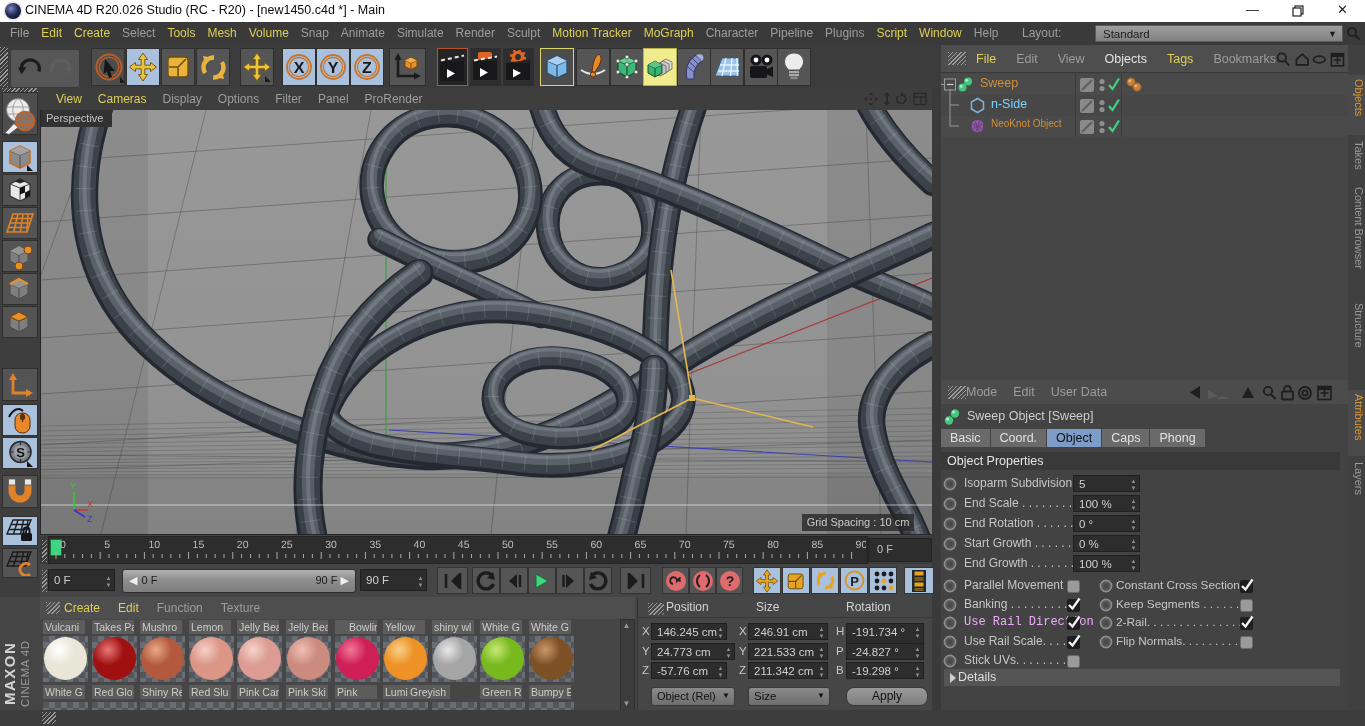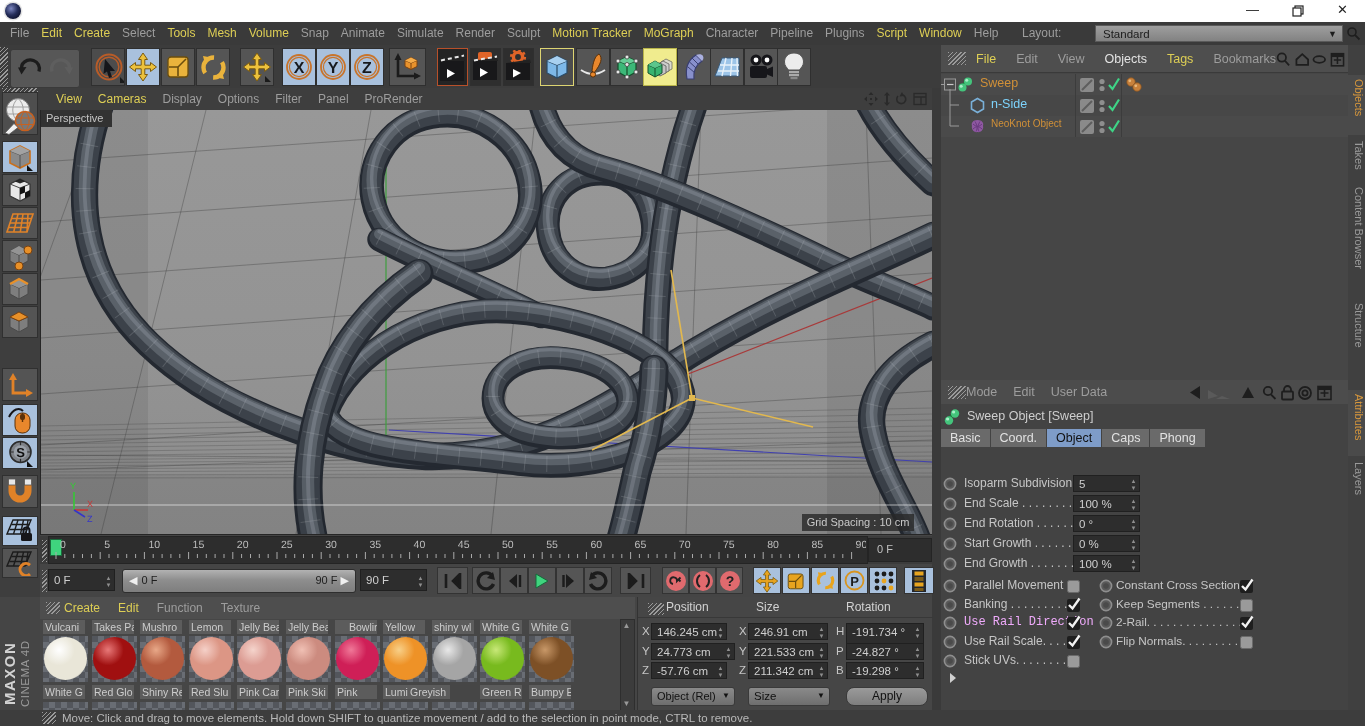--- a/index.html
+++ b/index.html
@@ -57,20 +57,21 @@
 .pbtn.blue{background:#a9c1dd;}
 
 .inp{position:absolute;background:#2d2d2d;border:1px solid #202020;color:#cfcfcf;font-size:11.5px;box-sizing:border-box;}
 .inp .v{position:absolute;left:5px;top:2px;}
 .step{position:absolute;right:2px;top:2px;width:7px;color:#8f8f8f;font-size:6px;line-height:7px;text-align:center;}
 </style></head>
 <body>
 
 <div id="title" class="abs">
     <div id="logo"></div>
+    <span class="txt">CINEMA 4D R20.026 Studio (RC - R20) - [new1450.c4d *] - Main</span>
 <div class="winbtn" style="right:90px;">—</div>
 <div class="winbtn" style="right:45px;"><svg width="12" height="12" viewBox="0 0 12 12" style="margin-top:5px;">
         <rect x="3" y="1" width="8" height="8" fill="none" stroke="#222" stroke-width="1.2"></rect>
         <rect x="1" y="3" width="8" height="8" fill="#fff" stroke="#222" stroke-width="1.2"></rect>
       </svg></div>
 <div class="winbtn" style="right:0;">✕</div>
 </div>
 
 <div id="menubar" class="abs">
 <span class="m gry" style="margin-left:10px;">File</span><span class="m yel">Edit</span><span class="m yel">Create</span><span class="m gry">Select</span><span class="m yel">Tools</span><span class="m yel">Mesh</span><span class="m yel">Volume</span><span class="m gry">Snap</span><span class="m gry">Animate</span><span class="m gry">Simulate</span><span class="m gry">Render</span><span class="m gry">Sculpt</span><span class="m yel">Motion Tracker</span><span class="m yel">MoGraph</span><span class="m gry">Character</span><span class="m gry">Pipeline</span><span class="m gry">Plugins</span><span class="m yel">Script</span><span class="m yel">Window</span><span class="m gry">Help</span>
@@ -607,20 +608,21 @@
       <path d="M4 14 C4 7 9 10 10 5" stroke="#1a7a3c" stroke-width="3.2" fill="none"></path>
       <circle cx="5" cy="12.5" r="4.2" fill="#44c47c"></circle>
       <circle cx="11" cy="5.5" r="4.2" fill="#44c47c"></circle>
       <circle cx="3.6" cy="11" r="1.6" fill="#a8eec8"></circle>
       <circle cx="9.6" cy="4" r="1.6" fill="#a8eec8"></circle>
     </svg>
 <div style="position:absolute;left:26px;top:29px;font-size:12.5px;color:#cecece;">Sweep Object [Sweep]</div>
 <div style="position:absolute;left:0px;top:49px;font-size:12.5px;">
 <span style="display:inline-block;background:#6a6a6a;color:#e2e2e2;padding:2px 9px;margin-right:1px;">Basic</span><span style="display:inline-block;background:#6a6a6a;color:#e2e2e2;padding:2px 9px;margin-right:1px;">Coord.</span><span style="display:inline-block;background:#7e9cc8;color:#111;padding:2px 9px;margin-right:1px;">Object</span><span style="display:inline-block;background:#6a6a6a;color:#e2e2e2;padding:2px 9px;margin-right:1px;">Caps</span><span style="display:inline-block;background:#6a6a6a;color:#e2e2e2;padding:2px 9px;">Phong</span>
 </div>
+<div style="position:absolute;left:0;top:72px;width:399px;height:18px;background:#393939;color:#dadada;font-size:12.5px;font-weight:bold;line-height:18px;"><span style="margin-left:6px;font-weight:normal;color:#e4e4e4;">Object Properties</span></div>
 <svg style="position:absolute;left:2px;top:97px;" width="14" height="14" viewBox="0 0 14 14">
       <circle cx="7" cy="7" r="5.6" fill="#5a5a5a" stroke="#8e8e8e" stroke-width="1.6"></circle>
       <circle cx="7" cy="7" r="2.8" fill="#4a4a4a"></circle>
     </svg>
 <div style="position:absolute;left:23px;top:96px;font-size:12px;color:#c6c6c6;white-space:nowrap;">Isoparm Subdivision</div>
 <div class="inp" style="left:132px;top:95px;width:67px;height:17px;">
       <span class="v">5</span>
       <span class="step">▲<br>▼</span>
     </div>
 <svg style="position:absolute;left:2px;top:117px;" width="14" height="14" viewBox="0 0 14 14">
@@ -721,20 +723,21 @@
 <div style="position:absolute;left:299px;top:237px;width:13px;height:13px;background:#1e1e1e;border-radius:2px;"></div>
     <svg style="position:absolute;left:298px;top:234px;" width="16" height="16" viewBox="0 0 16 16">
       <path d="M3 9 L6.5 12.5 L13.5 2.5" stroke="#f2f2f2" stroke-width="2.4" fill="none"></path>
     </svg>
 <svg style="position:absolute;left:158px;top:255px;" width="14" height="14" viewBox="0 0 14 14">
       <circle cx="7" cy="7" r="5.6" fill="#5a5a5a" stroke="#8e8e8e" stroke-width="1.6"></circle>
       <circle cx="7" cy="7" r="2.8" fill="#4a4a4a"></circle>
     </svg>
 <div style="position:absolute;left:175px;top:254px;font-size:11.8px;color:#c6c6c6;white-space:nowrap;">Flip Normals. . . . . . . . . .</div>
 <div style="position:absolute;left:299px;top:256px;width:13px;height:13px;background:#9a9a9a;border-radius:2.5px;border:1px solid #6a6a6a;box-sizing:border-box;"></div>
+<div style="position:absolute;left:3px;top:289px;width:396px;height:17px;background:#555555;color:#dedede;font-size:12.5px;line-height:17px;"><span style="margin-left:14px;">Details</span></div>
 <svg style="position:absolute;left:8px;top:293px;" width="8" height="10" viewBox="0 0 8 10">
       <path d="M1 0 L7 5 L1 10 Z" fill="#d0d0d0"></path>
     </svg>
 </div>
 <div id="attrmenu" class="abs"><div style="position:absolute;left:7px;top:6px;width:18px;height:13px;" class="dots"></div><span class="m gry" style="margin-left:25px;">Mode</span><span class="m gry">Edit</span><span class="m gry">User Data</span><svg style="position:absolute;right:14px;top:4px;" width="148" height="17" viewBox="0 0 148 17">
       <path d="M14 2 L14 15 L4 8.5 Z" fill="#1e1e1e"></path>
       <path d="M22 15 L22 6 L32 12 Z" fill="#5a5a5a"></path>
       <path d="M36 12 L30 15 L44 15 Z" fill="#5a5a5a"></path>
       <path d="M62 3 L68 14 L56 14 Z" fill="#1e1e1e"></path>
       <g stroke="#1e1e1e" fill="none" stroke-width="1.8">
@@ -1131,13 +1134,13 @@
     <div style="position:absolute;left:13px;top:90px;width:82px;height:17px;background:linear-gradient(#8a8a8a,#6e6e6e);border:1px solid #3a3a3a;border-radius:3px;color:#111;font-size:11px;line-height:16px;"><span style="margin-left:5px;">Object (Rel)</span><span style="float:right;margin-right:4px;font-size:8px;">▼</span></div>
     <div style="position:absolute;left:110px;top:90px;width:80px;height:17px;background:linear-gradient(#8a8a8a,#6e6e6e);border:1px solid #3a3a3a;border-radius:3px;color:#111;font-size:11.5px;line-height:16px;"><span style="margin-left:5px;">Size</span><span style="float:right;margin-right:4px;font-size:8px;">▼</span></div>
     <div style="position:absolute;left:208px;top:90px;width:80px;height:17px;background:linear-gradient(#9a9a9a,#7e7e7e);border:1px solid #3a3a3a;border-radius:8px;color:#111;font-size:12px;line-height:16px;text-align:center;">Apply</div>
   </div>
 
 <div class="abs" style="left:0px;top:597px;width:40px;height:113px;background:#454545;">
 <div style="position:absolute;left:1px;top:8px;writing-mode:vertical-rl;transform:rotate(180deg);font-size:15px;font-weight:bold;color:#d2d2d2;letter-spacing:1.5px;height:100px;">MAXON</div>
 <div style="position:absolute;left:19px;top:6px;writing-mode:vertical-rl;transform:rotate(180deg);font-size:11.5px;color:#999999;letter-spacing:0.5px;height:104px;">CINEMA 4D</div>
 </div>
 
-<div id="status" class="abs"><div style="position:absolute;left:42px;top:2px;width:14px;height:12px;" class="dots"></div><span style="margin-left:62px;">Move: Click and drag to move elements. Hold down SHIFT to quantize movement / add to the selection in point mode, CTRL to remove.</span></div>
+<div id="status" class="abs"><div style="position:absolute;left:42px;top:2px;width:14px;height:12px;" class="dots"></div></div>
 
 </body></html>

